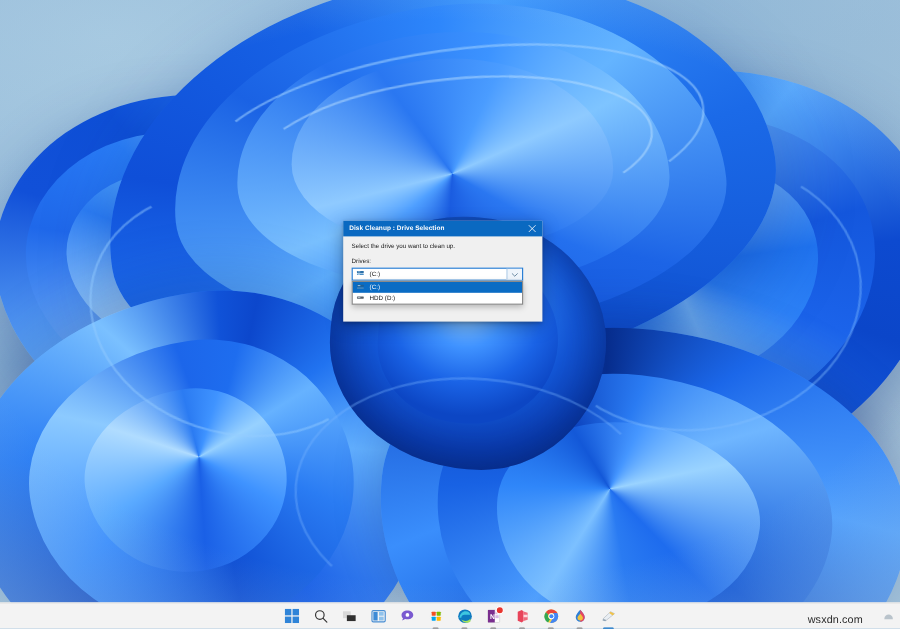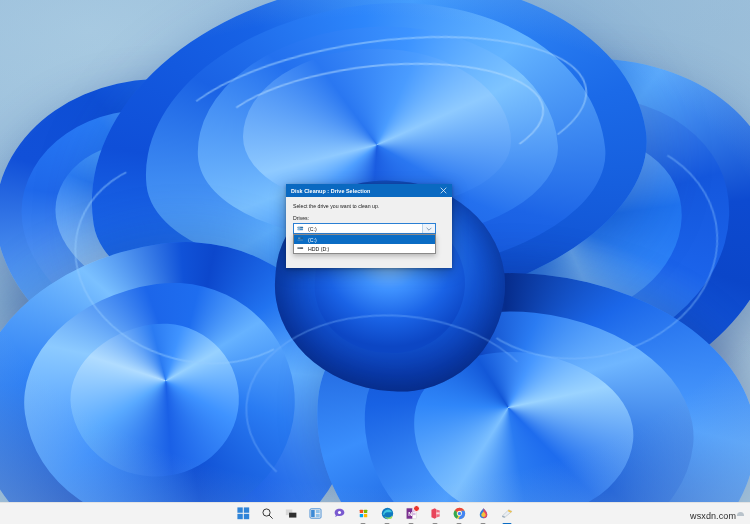--- a/index.html
+++ b/index.html
@@ -317,21 +317,21 @@
   }
   .run-dot{
     position:absolute;bottom:-3px;left:50%;transform:translateX(-50%);
     width:5px;height:1.5px;border-radius:1px;background:#8a8a8a;
   }
   .run-dot.active{width:9px;background:#0a6cc4;height:2px;}
 
   #watermark{
     position:absolute;right:6px;bottom:3px;
     font-size:9px;color:#2b2b2b;letter-spacing:.1px;
-    display:flex;align-items:flex-start;gap:1px;
+    display:flex;align-items:flex-start;gap:18px;
   }
   #wm-mark{
     display:inline-block;width:7px;height:4px;
     border-radius:7px 7px 0 0;background:#b9c3cb;margin-top:1px;
   }
 </style>
 </head>
 <body>
 
 <div id="desktop">

